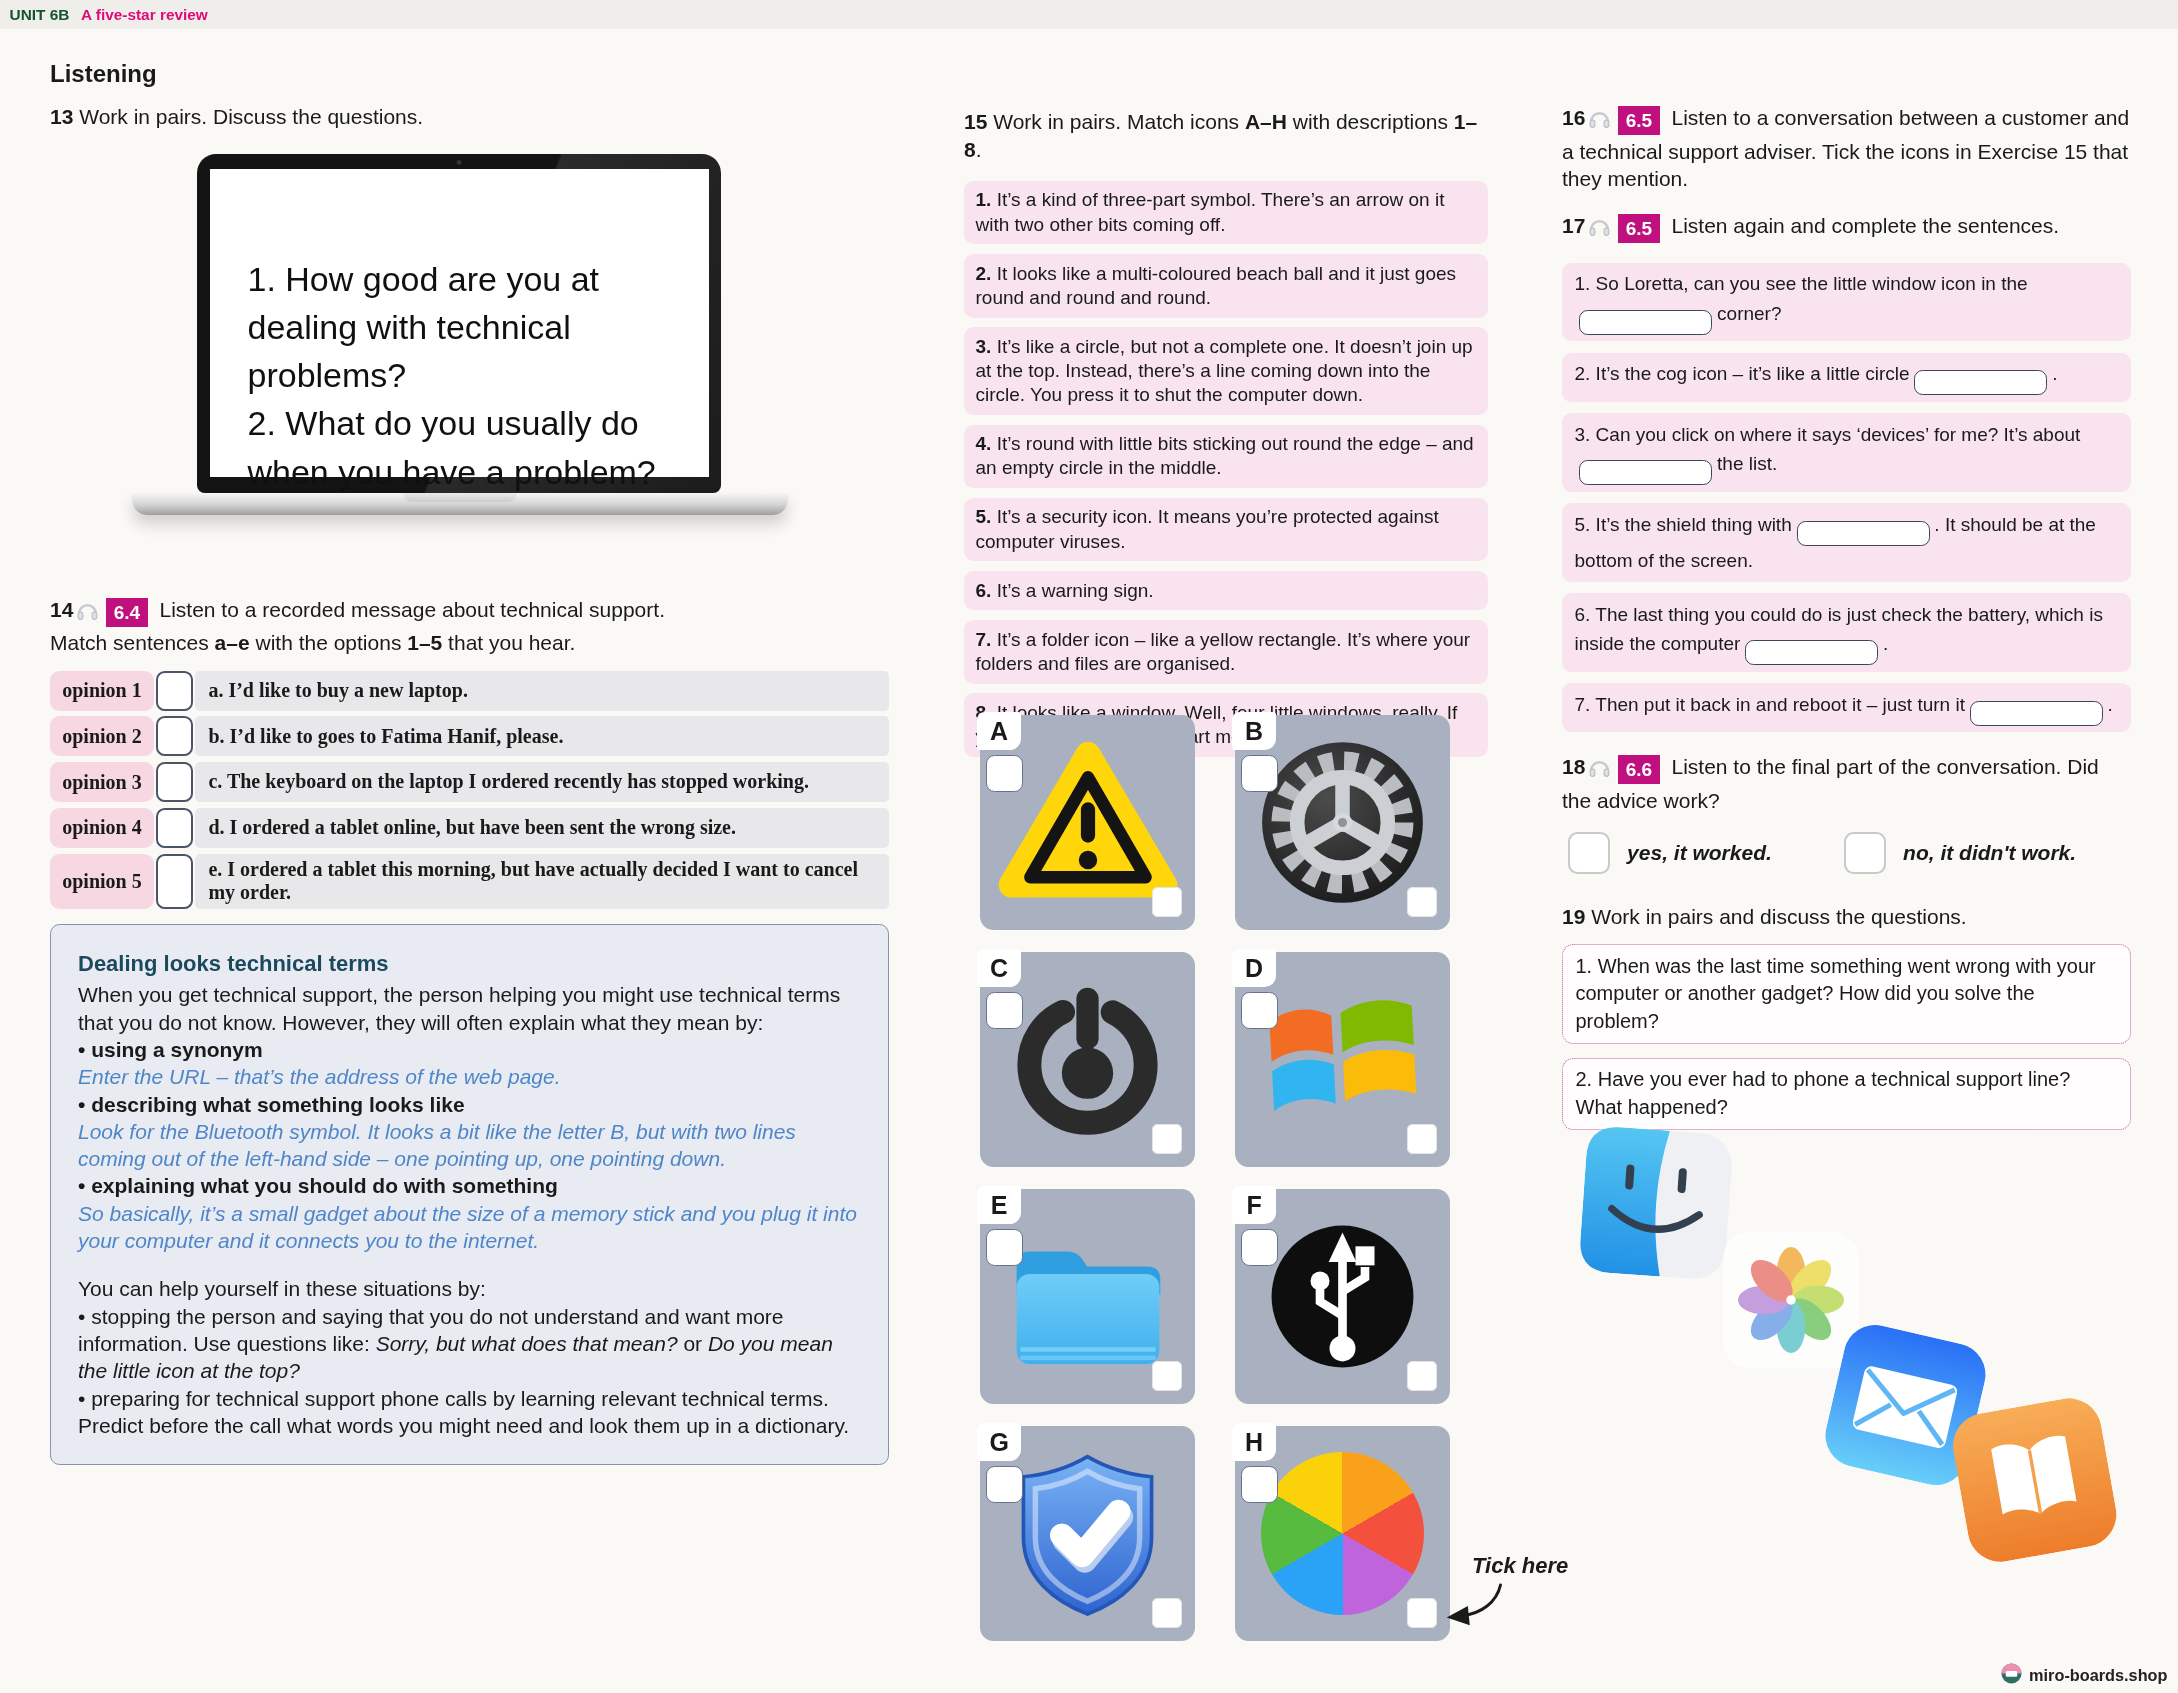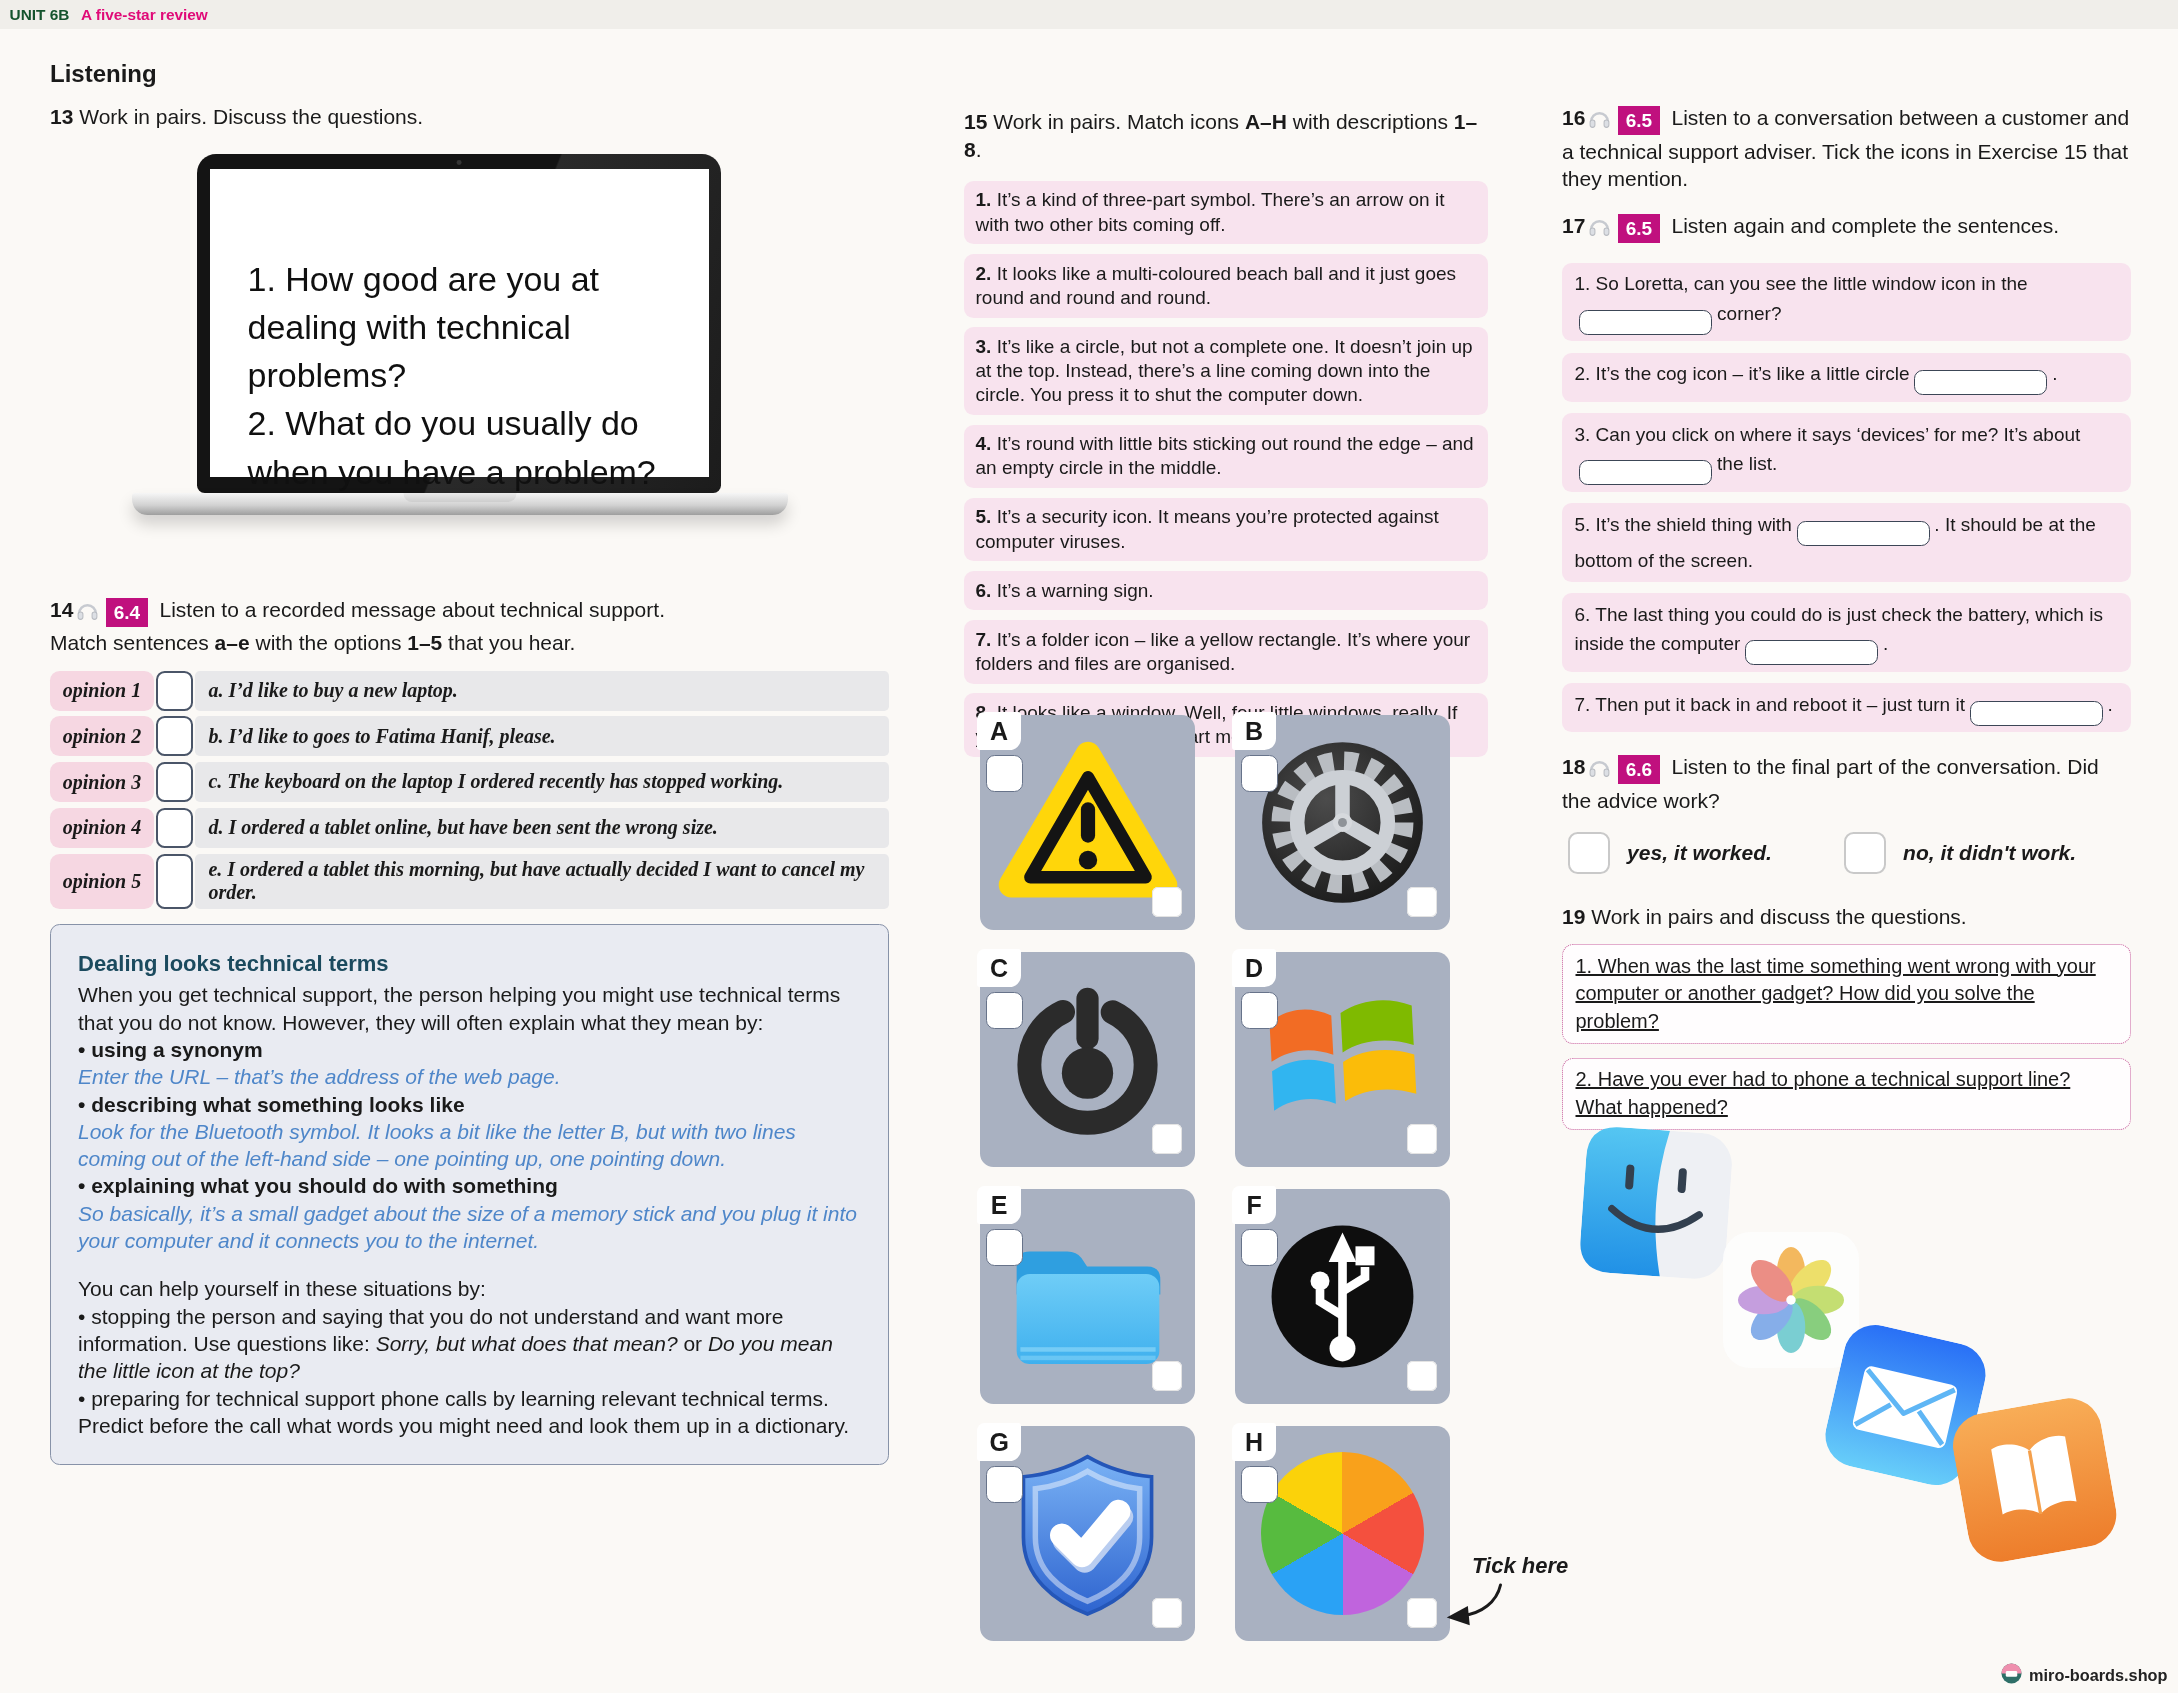--- a/index.html
+++ b/index.html
@@ -27,21 +27,21 @@
     border-radius:19px 19px 7.7px 7.7px;}
   .lt-cam{position:absolute;top:5.8px;left:50%;width:4.8px;height:4.8px;background:#353535;border-radius:50%;transform:translateX(-50%);}
   .lt-screen{position:absolute;left:12.5px;right:12.5px;top:14.4px;bottom:16.3px;background:#fff;}
   .lt-q{position:absolute;left:38px;top:86px;width:428px;font-size:34px;line-height:1.42;color:#101010;}
   .lt-base{position:absolute;left:82px;top:362px;width:656px;height:22px;
     background:linear-gradient(#f6f6f6,#d2d2d2 55%,#9e9e9e);
     border-radius:2.9px 2.9px 15.4px 15.4px;box-shadow:0 9.6px 15.4px rgba(0,0,0,.16);}
   .lt-notch{position:absolute;left:50%;top:0;transform:translateX(-50%);width:113px;height:8.6px;
     background:linear-gradient(#ebebeb,#cdcdcd);border-radius:0 0 8.6px 8.6px;}
   
-  .op-row{display:flex;align-items:stretch;gap:2px;margin-bottom:5.8px;font-style:italic;}
+  .op-row{display:flex;align-items:stretch;gap:2px;margin-bottom:5.8px;}
   .op-label{width:104px;flex-shrink:0;background:#f6d7e2;border-radius:9.6px;
     display:flex;align-items:center;justify-content:center;
     font-family:"Liberation Serif","DejaVu Serif",serif;font-weight:bold;font-size:20px;min-height:40px;}
   .op-cb{width:33px;flex-shrink:0;background:#fff;border:2.4px solid #4a5568;border-radius:8.6px;}
   .op-text{flex:1;background:#e8e8ea;border-radius:4.8px;display:flex;align-items:center;
     padding:3.8px 13.4px;font-family:"Liberation Serif","DejaVu Serif",serif;font-weight:bold;font-size:20px;line-height:1.18;}
   
   .tipbox{background:#e9ebf2;border:1.9px solid #8792a8;border-radius:9.6px;
     padding:25px 27px;font-size:21px;line-height:1.3;margin-top:15.4px;}
   .tip-title{color:#1b4a5e;font-weight:bold;font-size:22px;margin-bottom:2.9px;}
@@ -66,21 +66,21 @@
       #2aa2f5 180deg 240deg,#57bb3f 240deg 300deg,#fbd20a 300deg 360deg);}
   
   .s-item{background:#f8e3ee;border-radius:9.6px;padding:6.7px 12.5px;font-size:19px;line-height:1.55;margin-bottom:11.5px;}
   .blank{display:inline-block;width:133px;height:25px;background:#fff;border:1.5px solid #3c4656;
     border-radius:8.6px;vertical-align:-6.7px;margin:0 4.8px;box-sizing:border-box;}
   .yn-row{display:flex;align-items:center;margin-top:17.3px;margin-left:5.8px;}
   .yn-group{display:flex;align-items:center;gap:17.3px;width:276px;}
   .yn-cb{width:38px;height:38px;background:#fff;border:2.4px solid #c9c9c9;border-radius:9.6px;flex-shrink:0;}
   .yn-label{font-weight:bold;font-style:italic;font-size:21px;}
   .qbox{border:1.9px dotted #c75f9b;border-radius:11.5px;background:#fffdfe;
-    padding:7.7px 12.5px;font-size:20px;line-height:1.38;margin-bottom:13.4px;text-decoration:underline;}
+    padding:7.7px 12.5px;font-size:20px;line-height:1.38;margin-bottom:13.4px;}
   
   .tick-here{position:absolute;left:1472px;top:1553px;font-size:22px;font-style:italic;font-weight:600;}
   .tick-arrow{position:absolute;left:1439px;top:1581px;}
   
   .deco{position:absolute;}
   
   .watermark{position:absolute;right:11.5px;bottom:5.8px;display:flex;align-items:center;gap:6.7px;}
   .wm-text{font-size:16.3px;font-weight:bold;color:#222;}
 </style>
 </head>

